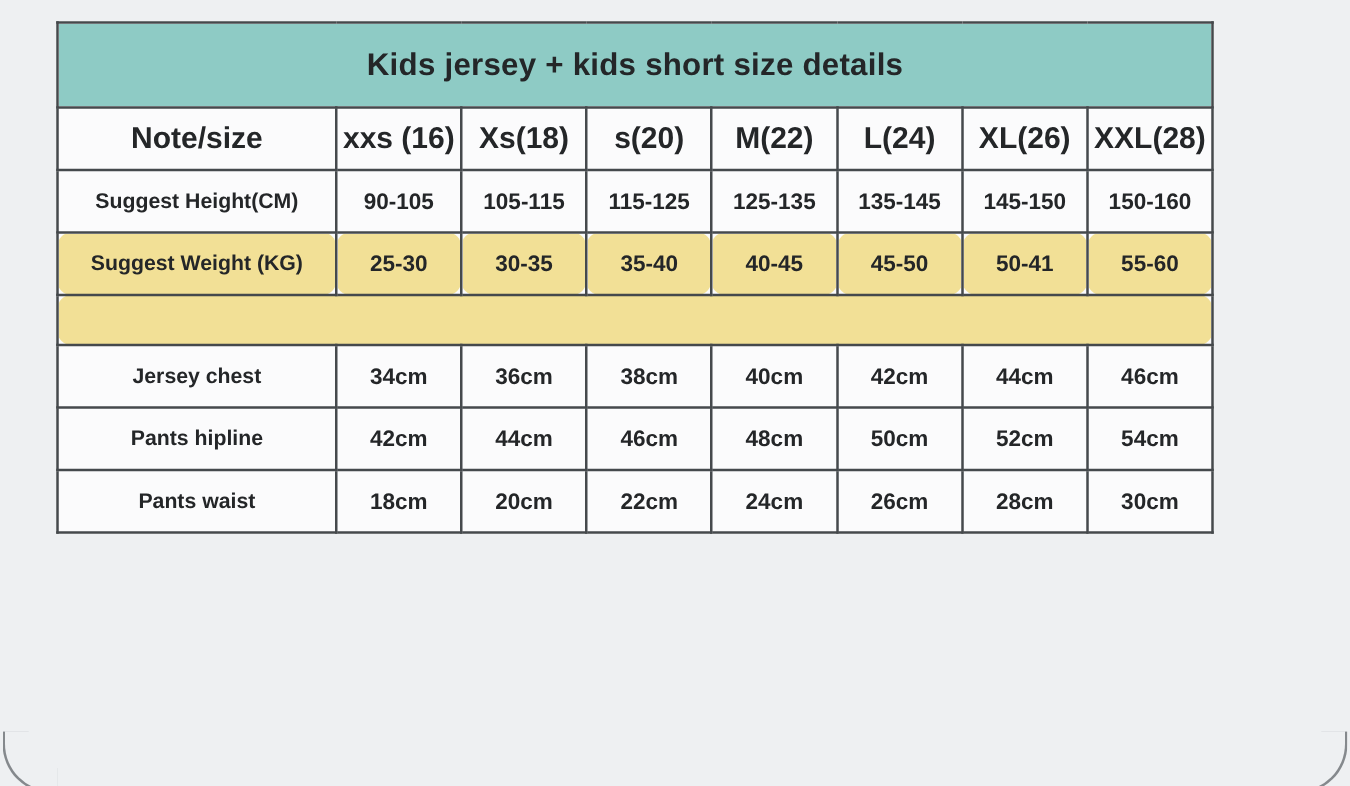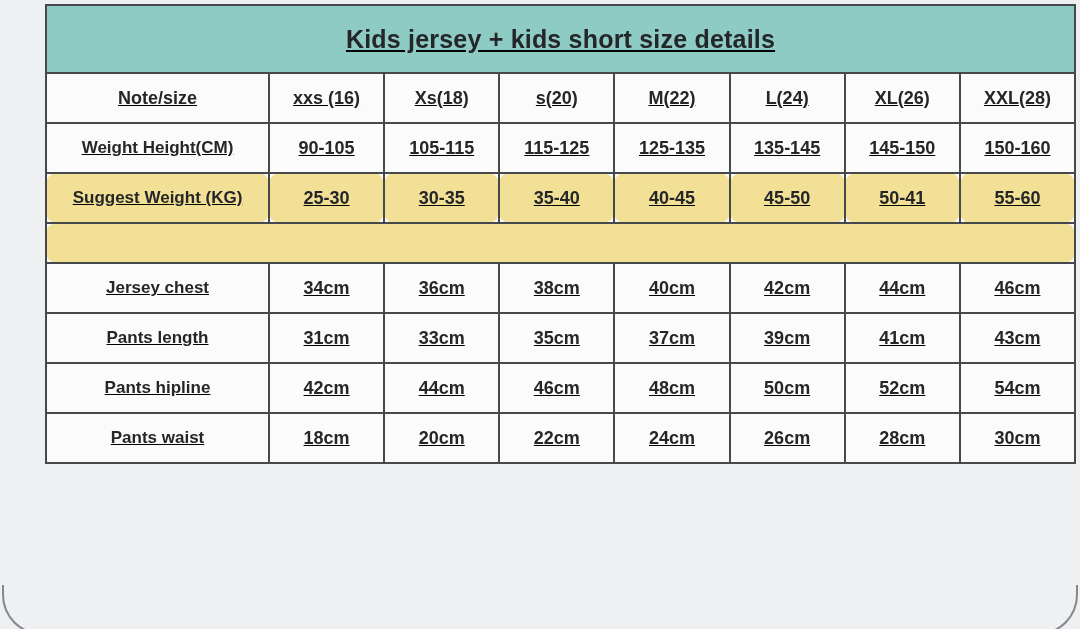--- a/index.html
+++ b/index.html
@@ -13,47 +13,46 @@
   .page {
     position: relative;
     width: 1080px;
     height: 629px;
     background: var(--page-bg, #eef0f2);
     overflow: hidden;
   }
   table.size-table {
     position: absolute;
     left: 45px;
-    top: 4px;
-    width: 1031px;
+    top: 17px;
+    width: 926px;
     border-collapse: collapse;
     table-layout: fixed;
     background: var(--cell-bg, #fbfbfc);
-    text-decoration: underline;
   }
   table.size-table th,
   table.size-table td {
     border: 2px solid var(--border, #45494c);
     text-align: center;
     vertical-align: middle;
     color: var(--text, #242628);
     font-weight: bold;
     padding: 0;
     overflow: hidden;
     white-space: nowrap;
   }
   tr.title-row th.title-cell {
     height: 66px;
     background: var(--header-bg, #8ecbc5);
     font-size: 25px;
     letter-spacing: 0.2px;
   }
   tr.column-header-row th {
     height: 48px;
-    font-size: 18px;
+    font-size: 24px;
     background: var(--cell-bg, #fbfbfc);
   }
   tbody tr td {
     height: 48px;
     font-size: 18px;
     background: var(--cell-bg, #fbfbfc);
   }
   tbody tr td.row-label {
     font-size: 17px;
   }
@@ -113,21 +112,21 @@
           <th>Xs(18)</th>
           <th>s(20)</th>
           <th>M(22)</th>
           <th>L(24)</th>
           <th>XL(26)</th>
           <th>XXL(28)</th>
         </tr>
     </thead>
     <tbody id="table-body">
         <tr>
-          <td class="row-label">Weight Height(CM)</td>
+          <td class="row-label">Suggest Height(CM)</td>
           <td class="value-cell">90-105</td>
           <td class="value-cell">105-115</td>
           <td class="value-cell">115-125</td>
           <td class="value-cell">125-135</td>
           <td class="value-cell">135-145</td>
           <td class="value-cell">145-150</td>
           <td class="value-cell">150-160</td>
         </tr>
         <tr class="highlight">
           <td class="row-label">Suggest Weight (KG)</td>
@@ -146,30 +145,20 @@
           <td class="row-label">Jersey chest</td>
           <td class="value-cell">34cm</td>
           <td class="value-cell">36cm</td>
           <td class="value-cell">38cm</td>
           <td class="value-cell">40cm</td>
           <td class="value-cell">42cm</td>
           <td class="value-cell">44cm</td>
           <td class="value-cell">46cm</td>
         </tr>
         <tr>
-          <td class="row-label">Pants length</td>
-          <td class="value-cell">31cm</td>
-          <td class="value-cell">33cm</td>
-          <td class="value-cell">35cm</td>
-          <td class="value-cell">37cm</td>
-          <td class="value-cell">39cm</td>
-          <td class="value-cell">41cm</td>
-          <td class="value-cell">43cm</td>
-        </tr>
-        <tr>
           <td class="row-label">Pants hipline</td>
           <td class="value-cell">42cm</td>
           <td class="value-cell">44cm</td>
           <td class="value-cell">46cm</td>
           <td class="value-cell">48cm</td>
           <td class="value-cell">50cm</td>
           <td class="value-cell">52cm</td>
           <td class="value-cell">54cm</td>
         </tr>
         <tr>

